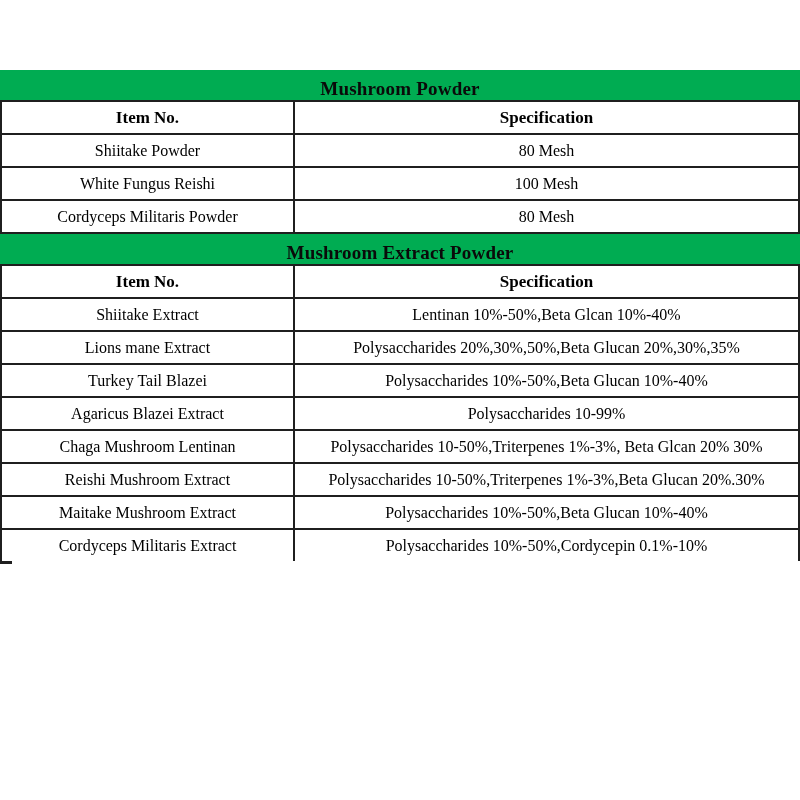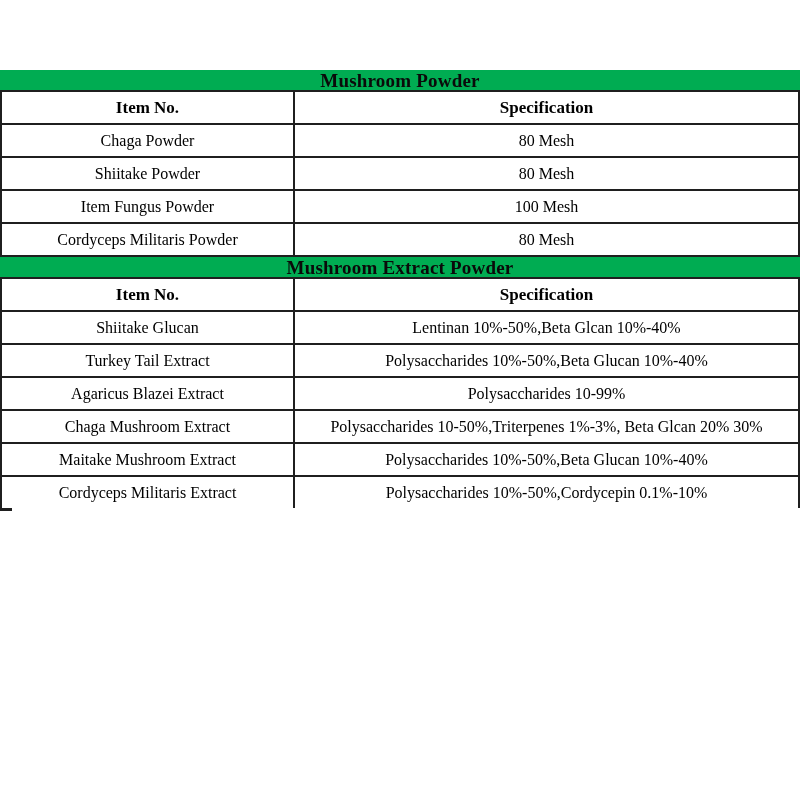--- a/index.html
+++ b/index.html
@@ -15,24 +15,24 @@
     overflow: hidden;
   }
   .sheet {
     position: relative;
     width: 800px;
     height: 800px;
     padding-top: 70px;
     box-sizing: border-box;
   }
   .title-bar {
-    height: 20px;
+    height: 30px;
     background: #00AC52;
     display: flex;
-    align-items: flex-start;
+    align-items: flex-end;
     justify-content: center;
   }
   .title-bar .title-text {
     font-weight: bold;
     font-size: 19px;
     letter-spacing: 0.2px;
     color: #0a0a0a;
   }
   table.spec-table {
     width: 800px;
@@ -86,29 +86,25 @@
           <col>
         </colgroup>
       <thead>
         <tr>
           <th>Item No.</th>
           <th>Specification</th>
         </tr>
       </thead>
       <tbody>
         <tr>
-          <td>Chaga Powder</td>
-          <td>80 Mesh</td>
-        </tr>
-        <tr>
           <td>Shiitake Powder</td>
           <td>80 Mesh</td>
         </tr>
         <tr>
-          <td>Item Fungus Powder</td>
+          <td>White Fungus Reishi</td>
           <td>100 Mesh</td>
         </tr>
         <tr>
           <td>Cordyceps Militaris Powder</td>
           <td>80 Mesh</td>
         </tr>
       </tbody>
     </table>
   </section>
 
@@ -122,34 +118,42 @@
           <col>
         </colgroup>
       <thead>
         <tr>
           <th>Item No.</th>
           <th>Specification</th>
         </tr>
       </thead>
       <tbody>
         <tr>
-          <td>Shiitake Glucan</td>
+          <td>Shiitake Extract</td>
           <td>Lentinan 10%-50%,Beta Glcan 10%-40%</td>
         </tr>
         <tr>
-          <td>Turkey Tail Extract</td>
+          <td>Lions mane Extract</td>
+          <td>Polysaccharides 20%,30%,50%,Beta Glucan 20%,30%,35%</td>
+        </tr>
+        <tr>
+          <td>Turkey Tail Blazei</td>
           <td>Polysaccharides 10%-50%,Beta Glucan 10%-40%</td>
         </tr>
         <tr>
           <td>Agaricus Blazei Extract</td>
           <td>Polysaccharides 10-99%</td>
         </tr>
         <tr>
-          <td>Chaga Mushroom Extract</td>
+          <td>Chaga Mushroom Lentinan</td>
           <td>Polysaccharides 10-50%,Triterpenes 1%-3%, Beta Glcan 20% 30%</td>
+        </tr>
+        <tr>
+          <td>Reishi Mushroom Extract</td>
+          <td>Polysaccharides 10-50%,Triterpenes 1%-3%,Beta Glucan 20%.30%</td>
         </tr>
         <tr>
           <td>Maitake Mushroom Extract</td>
           <td>Polysaccharides 10%-50%,Beta Glucan 10%-40%</td>
         </tr>
         <tr class="cutoff-row">
           <td>Cordyceps Militaris Extract</td>
           <td>Polysaccharides 10%-50%,Cordycepin 0.1%-10%</td>
         </tr>
       </tbody>

